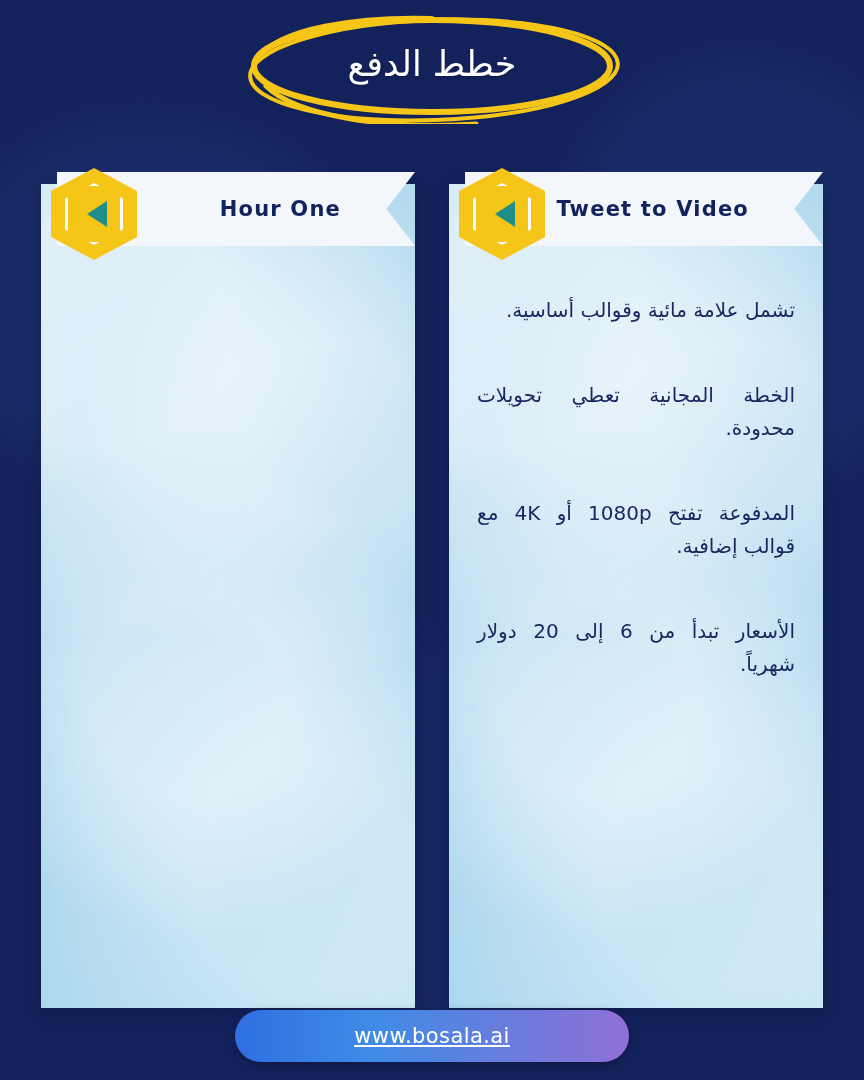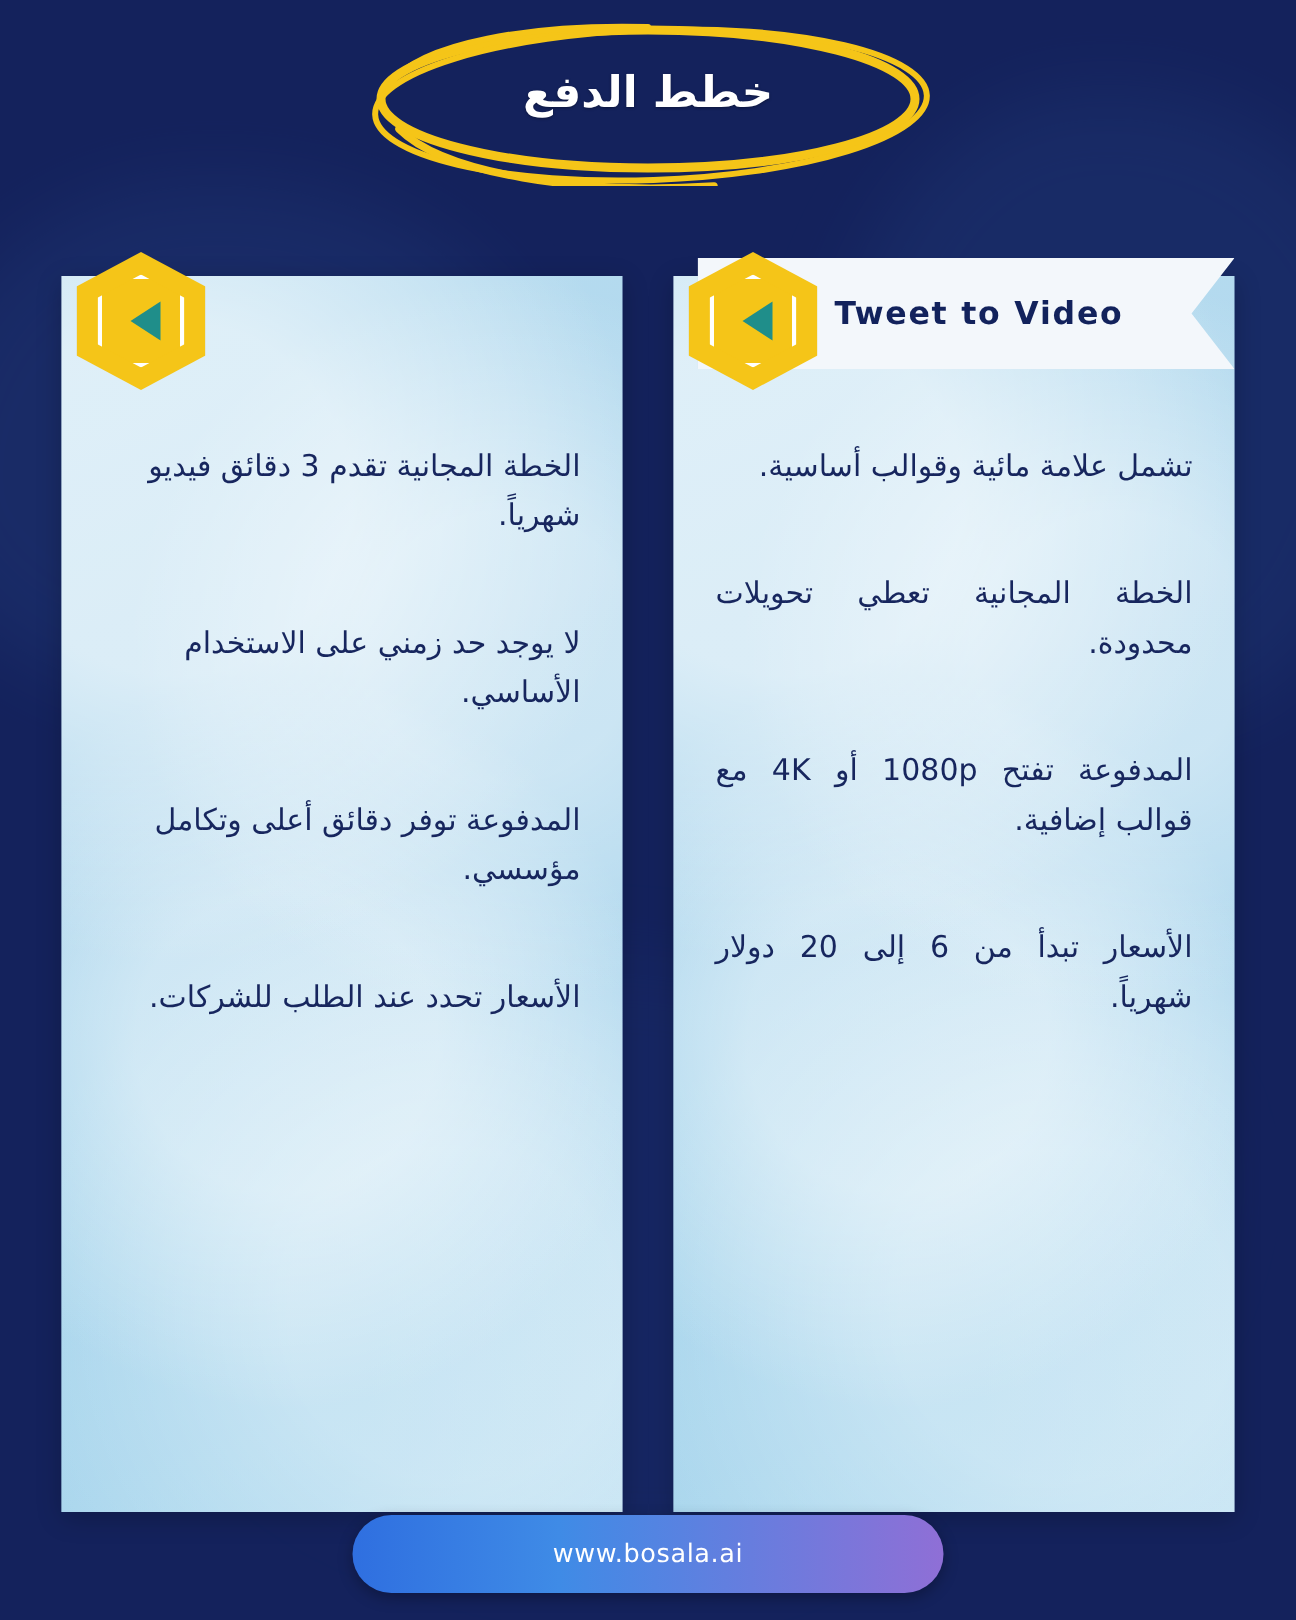--- a/index.html
+++ b/index.html
@@ -48,22 +48,22 @@
     height: 112px;
   }
   .title-oval svg { display: block; width: 100%; height: 100%; }
 
   .title-text {
     position: absolute;
     left: 50%;
     top: 44px;
     transform: translateX(-50%);
     color: #ffffff;
-    font-size: 29px;
-    font-weight: bold;
+    font-size: 35px;
+    font-weight: normal;
     letter-spacing: .5px;
     white-space: nowrap;
     text-shadow: 0 1px 2px rgba(0,0,0,.35);
   }
 
   
   .cards {
     position: absolute;
     top: 172px;
     left: 41px;
@@ -186,23 +186,24 @@
     height: 52px;
     border-radius: 26px;
     background: linear-gradient(90deg, #2f6fe0 0%, #3f8be6 35%, #8f6fd6 100%);
     display: flex;
     align-items: center;
     justify-content: center;
     box-shadow: 0 3px 10px rgba(0,0,0,.3);
   }
   .footer-url {
     color: #ffffff;
-    font-size: 17px;
+    font-size: 21px;
     letter-spacing: .4px;
     direction: ltr;
+    text-decoration: underline;
   }
 </style>
 </head>
 <body>
 
 <div class="bg-wrap">
   <div class="bg-blotch b1"></div>
   <div class="bg-blotch b2"></div>
   <div class="bg-blotch b3"></div>
   <div class="bg-blotch b4"></div>
@@ -239,32 +240,29 @@
       <div class="bullet">تشمل علامة مائية وقوالب أساسية.</div>
       <div class="bullet">الخطة المجانية تعطي تحويلات محدودة.</div>
       <div class="bullet">المدفوعة تفتح 1080p أو 4K مع قوالب إضافية.</div>
       <div class="bullet">الأسعار تبدأ من 6 إلى 20 دولار شهرياً.</div>
     </div>
   </div>
 
   <div class="card card-right">
     <div class="card-body"></div>
 
+    <div class="ribbon">
+      <span class="ribbon-label">Hour One</span>
+    </div>
 
     <div class="hex">
       <div class="hex-inner">
         <div class="play-tri"></div>
       </div>
     </div>
 
-    <div class="card-text">
-      <div class="bullet">الخطة المجانية تقدم 3 دقائق فيديو شهرياً.</div>
-      <div class="bullet">لا يوجد حد زمني على الاستخدام الأساسي.</div>
-      <div class="bullet">المدفوعة توفر دقائق أعلى وتكامل مؤسسي.</div>
-      <div class="bullet">الأسعار تحدد عند الطلب للشركات.</div>
-    </div>
   </div>
 
 </div>
 
 <div class="footer">
   <span class="footer-url">www.bosala.ai</span>
 </div>
 
 </body></html>

